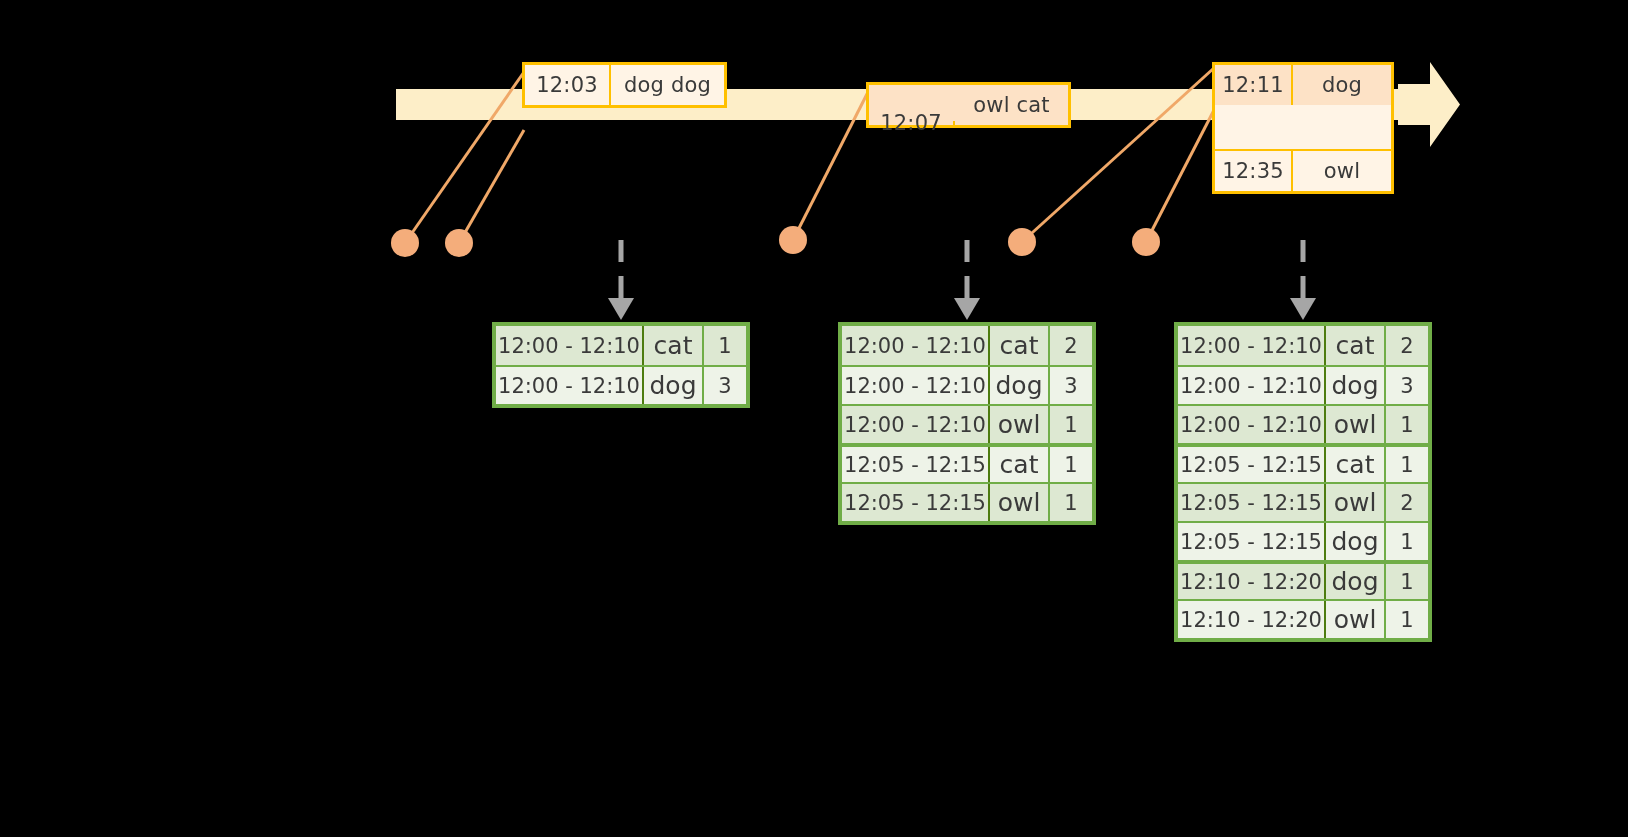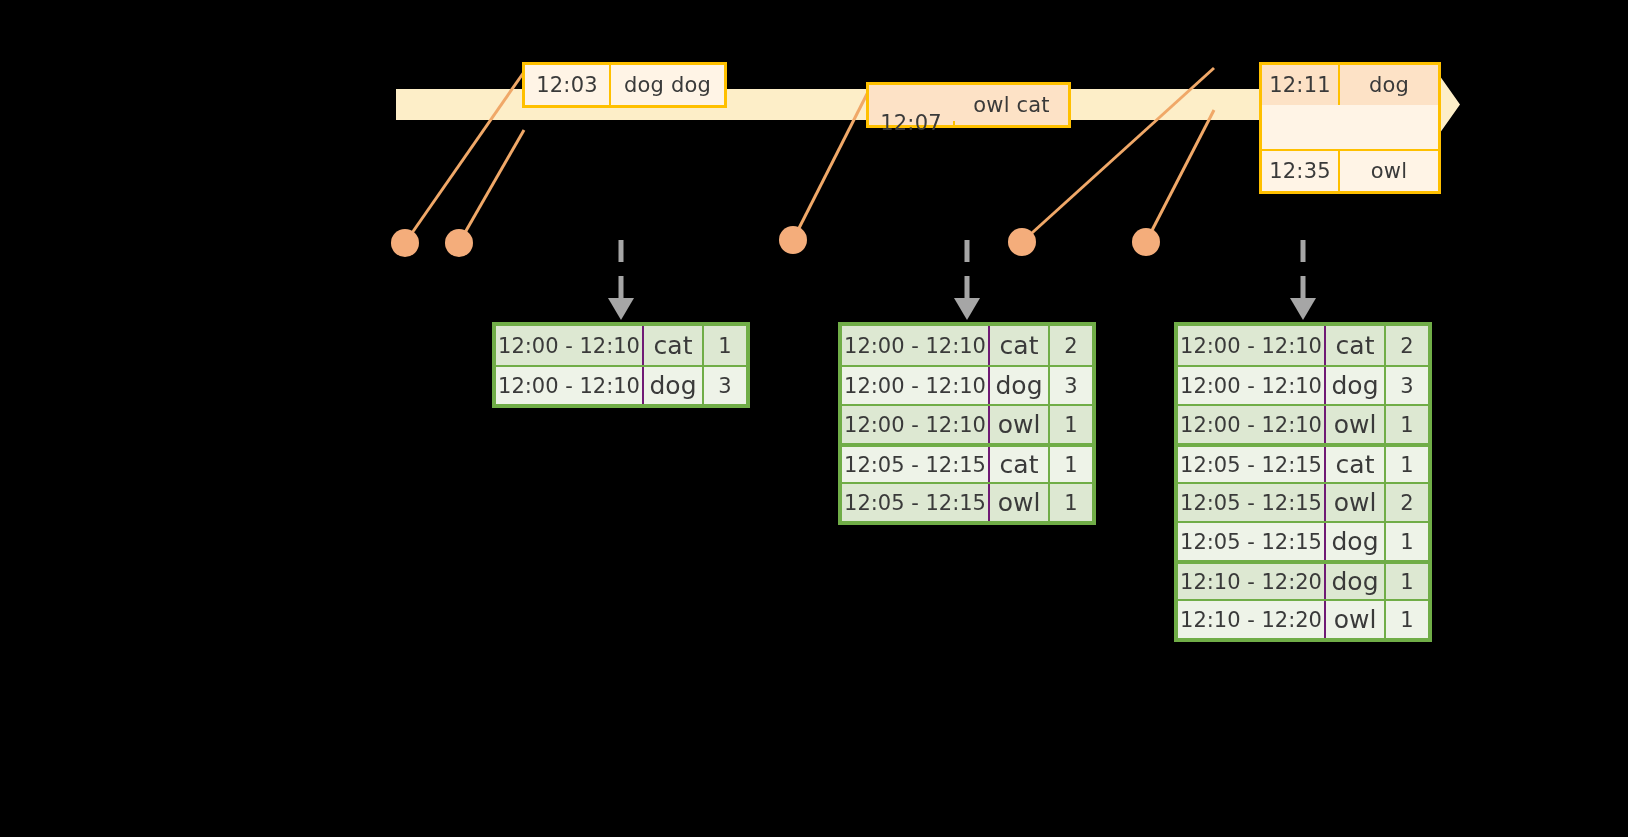--- a/index.html
+++ b/index.html
@@ -80,21 +80,21 @@
 
   
   #evt-a { left: 522px; top: 62px;  width: 205px; }
   #evt-a .evt-time  { width: 86px; }
   #evt-a .evt-words { width: 113px; }
 
   #evt-b { left: 866px; top: 82px;  width: 205px; }
   #evt-b .evt-time  { width: 86px; margin-top: 36px; }
   #evt-b .evt-words { width: 113px; }
 
-  #evt-c { left: 1259px; top: 62px; width: 182px; }
+  #evt-c { left: 1212px; top: 62px; width: 182px; }
   #evt-c .evt-time  { width: 78px; }
   #evt-c .evt-words { width: 98px; }
 
   
   .connectors { position: absolute; left: 0; top: 0; width: 1628px; height: 837px; }
 
   
   .rtable {
     position: absolute;
     border: 4px solid #70ad47;
@@ -105,21 +105,21 @@
     display: flex;
     flex-direction: row;
     height: 39px;
     box-sizing: border-box;
   }
   .rrow.shade { background: #dde8d2; }
   .rrow.sep { border-top: 4px solid #70ad47; }
   .rrow + .rrow:not(.sep) { border-top: 2px solid #70ad47; }
   .rwin {
     box-sizing: border-box;
-    border-right: 2px solid #701a75;
+    border-right: 2px solid #4d7c0f;
     display: flex;
     align-items: center;
     justify-content: center;
     color: #3a3a3a;
     font-size: 21px;
     white-space: nowrap;
   }
   .rword {
     box-sizing: border-box;
     border-right: 2px solid #70ad47;

